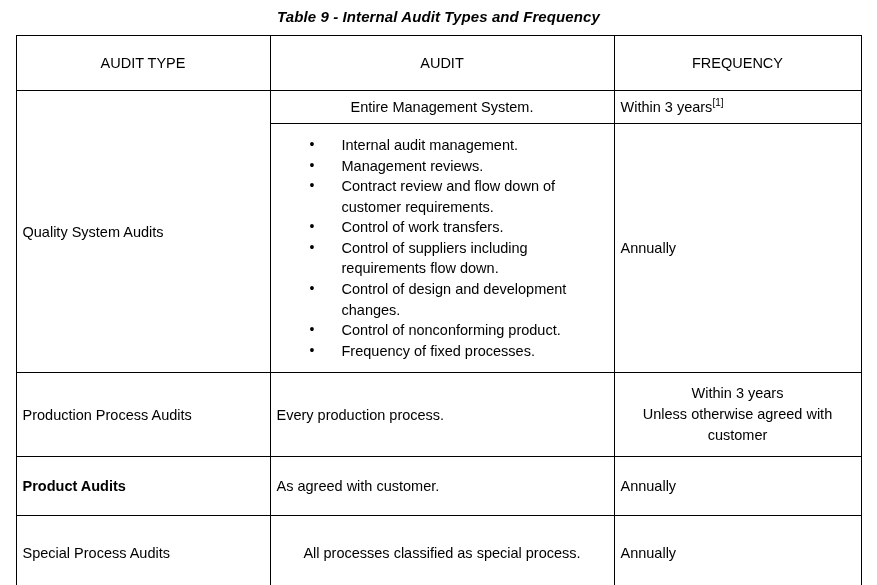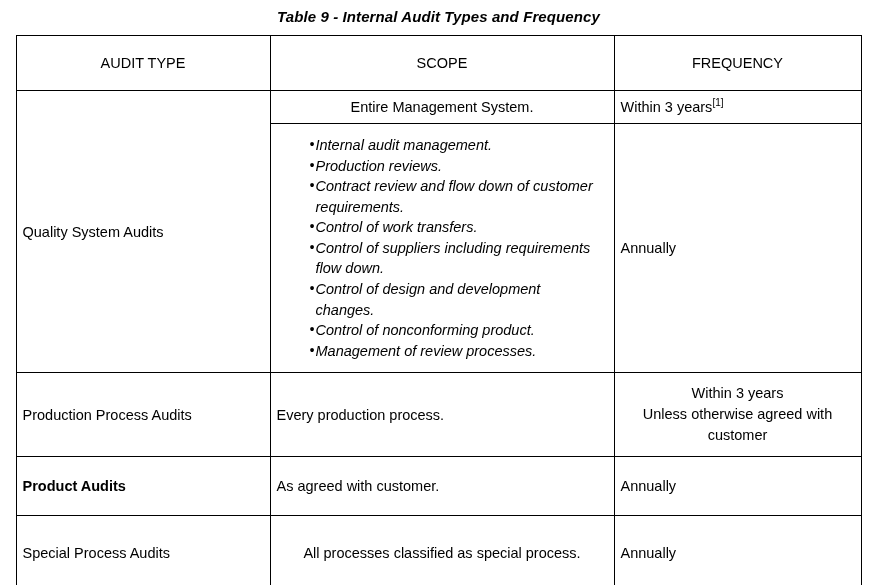--- a/index.html
+++ b/index.html
@@ -69,25 +69,24 @@
     vertical-align: super;
     line-height: 0;
   }
   ul.bullets {
     margin: 0;
     padding: 10px 0 10px 0;
     list-style: none;
   }
   ul.bullets li {
     position: relative;
-    padding-left: 44px;
+    padding-left: 70px;
     padding-right: 10px;
     line-height: 1.42;
     font-size: 14.5px;
-    font-style: italic;
   }
   ul.bullets li::before {
     content: "\2022";
     position: absolute;
     left: 38px;
     top: 0;
     font-size: 14px;
   }
   .rowspan-label {
     padding: 6px;
@@ -102,43 +101,43 @@
 
   <table class="audit-table">
     <colgroup>
       <col class="c1">
       <col class="c2">
       <col class="c3">
     </colgroup>
     <thead>
       <tr>
         <th class="hdr">AUDIT TYPE</th>
-        <th class="hdr">SCOPE</th>
+        <th class="hdr">AUDIT</th>
         <th class="hdr">FREQUENCY</th>
       </tr>
     </thead>
     <tbody>
       <tr>
         <td class="rowspan-label" rowspan="2">Quality System Audits</td>
         <td class="scope-entire">Entire Management System.</td>
         <td class="cell-center">
           <span>Within 3 years</span><span class="freq-note">[1]</span>
         </td>
       </tr>
       <tr>
         <td>
           <ul class="bullets">
             <li>Internal audit management.</li>
-            <li>Production reviews.</li>
+            <li>Management reviews.</li>
             <li>Contract review and flow down of customer requirements.</li>
             <li>Control of work transfers.</li>
             <li>Control of suppliers including requirements flow down.</li>
             <li>Control of design and development changes.</li>
             <li>Control of nonconforming product.</li>
-            <li>Management of review processes.</li>
+            <li>Frequency of fixed processes.</li>
           </ul>
         </td>
         <td class="cell-center">Annually</td>
       </tr>
 
       <tr>
         <td class="cell-center">Production Process Audits</td>
         <td class="cell-center">Every production process.</td>
         <td class="cell-center-tall" style="white-space: pre-line;">Within 3 years
 Unless otherwise agreed with customer</td>

